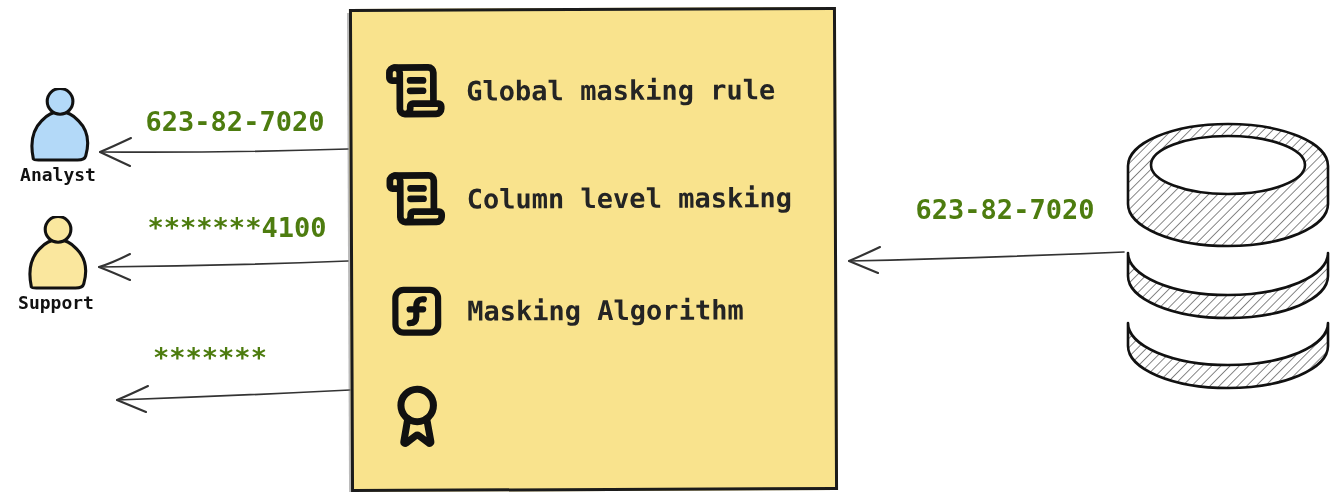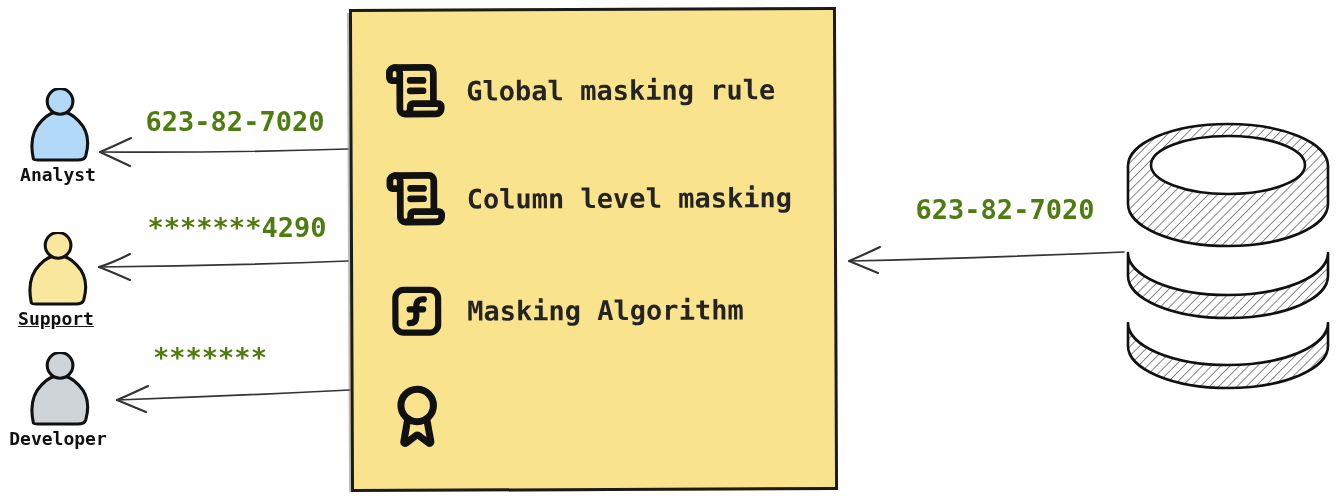--- a/index.html
+++ b/index.html
@@ -18,21 +18,21 @@
     display:flex;flex-direction:column;align-items:center;justify-content:flex-end;
   }
   .persona .plabel{
     margin-top:2px;
     font-size:18px;
     font-weight:bold;
     color:#111111;
     white-space:nowrap;
   }
   #persona-analyst{left:2px;top:88px;}
-  #persona-support{left:0px;top:232px;text-decoration:underline;}
+  #persona-support{left:0px;top:216px;}
   #persona-developer{left:2px;top:352px;}
 
   
   .value-label{
     position:absolute;
     width:210px;
     text-align:center;
     font-size:27px;
     font-weight:bold;
     color:#4d7c0f;
@@ -120,30 +120,23 @@
   </div>
 
   <div class="persona" id="persona-support">
     <svg width="66" height="74" viewBox="0 0 64 72">
       <path d="M 8 69 Q 3 45 16 32 Q 24 23 34 23 Q 44 23 52 32 Q 65 45 59 66 Q 58 70 51 70 L 13 70 Q 8.5 70 8 69 Z" fill="#FAE79E" stroke="#111111" stroke-width="3" stroke-linejoin="round"></path>
       <circle cx="34" cy="13" r="12.5" fill="#FAE79E" stroke="#111111" stroke-width="3"></circle>
     </svg>
     <div class="plabel">Support</div>
   </div>
 
-  <div class="persona" id="persona-developer">
-    <svg width="66" height="74" viewBox="0 0 64 72">
-      <path d="M 8 69 Q 3 45 16 32 Q 24 23 34 23 Q 44 23 52 32 Q 65 45 59 66 Q 58 70 51 70 L 13 70 Q 8.5 70 8 69 Z" fill="#CFD4D9" stroke="#111111" stroke-width="3" stroke-linejoin="round"></path>
-      <circle cx="34" cy="13" r="12.5" fill="#CFD4D9" stroke="#111111" stroke-width="3"></circle>
-    </svg>
-    <div class="plabel">Developer</div>
-  </div>
 
   <div class="value-label" id="value-analyst">623-82-7020</div>
-  <div class="value-label" id="value-support">*******4290</div>
+  <div class="value-label" id="value-support">*******4100</div>
   <div class="value-label" id="value-developer">*******</div>
   <div class="value-label" id="value-database">623-82-7020</div>
 
   <div id="policy-box">
 
     <div class="box-row" id="box-row-0">
       <span class="icon-slot">
         <svg width="62" height="62" viewBox="0 0 24 24" fill="none" stroke="#111111" stroke-width="2.6" stroke-linecap="round" stroke-linejoin="round">
           <path d="M15 12h-5"></path>
             <path d="M15 8h-5"></path>

